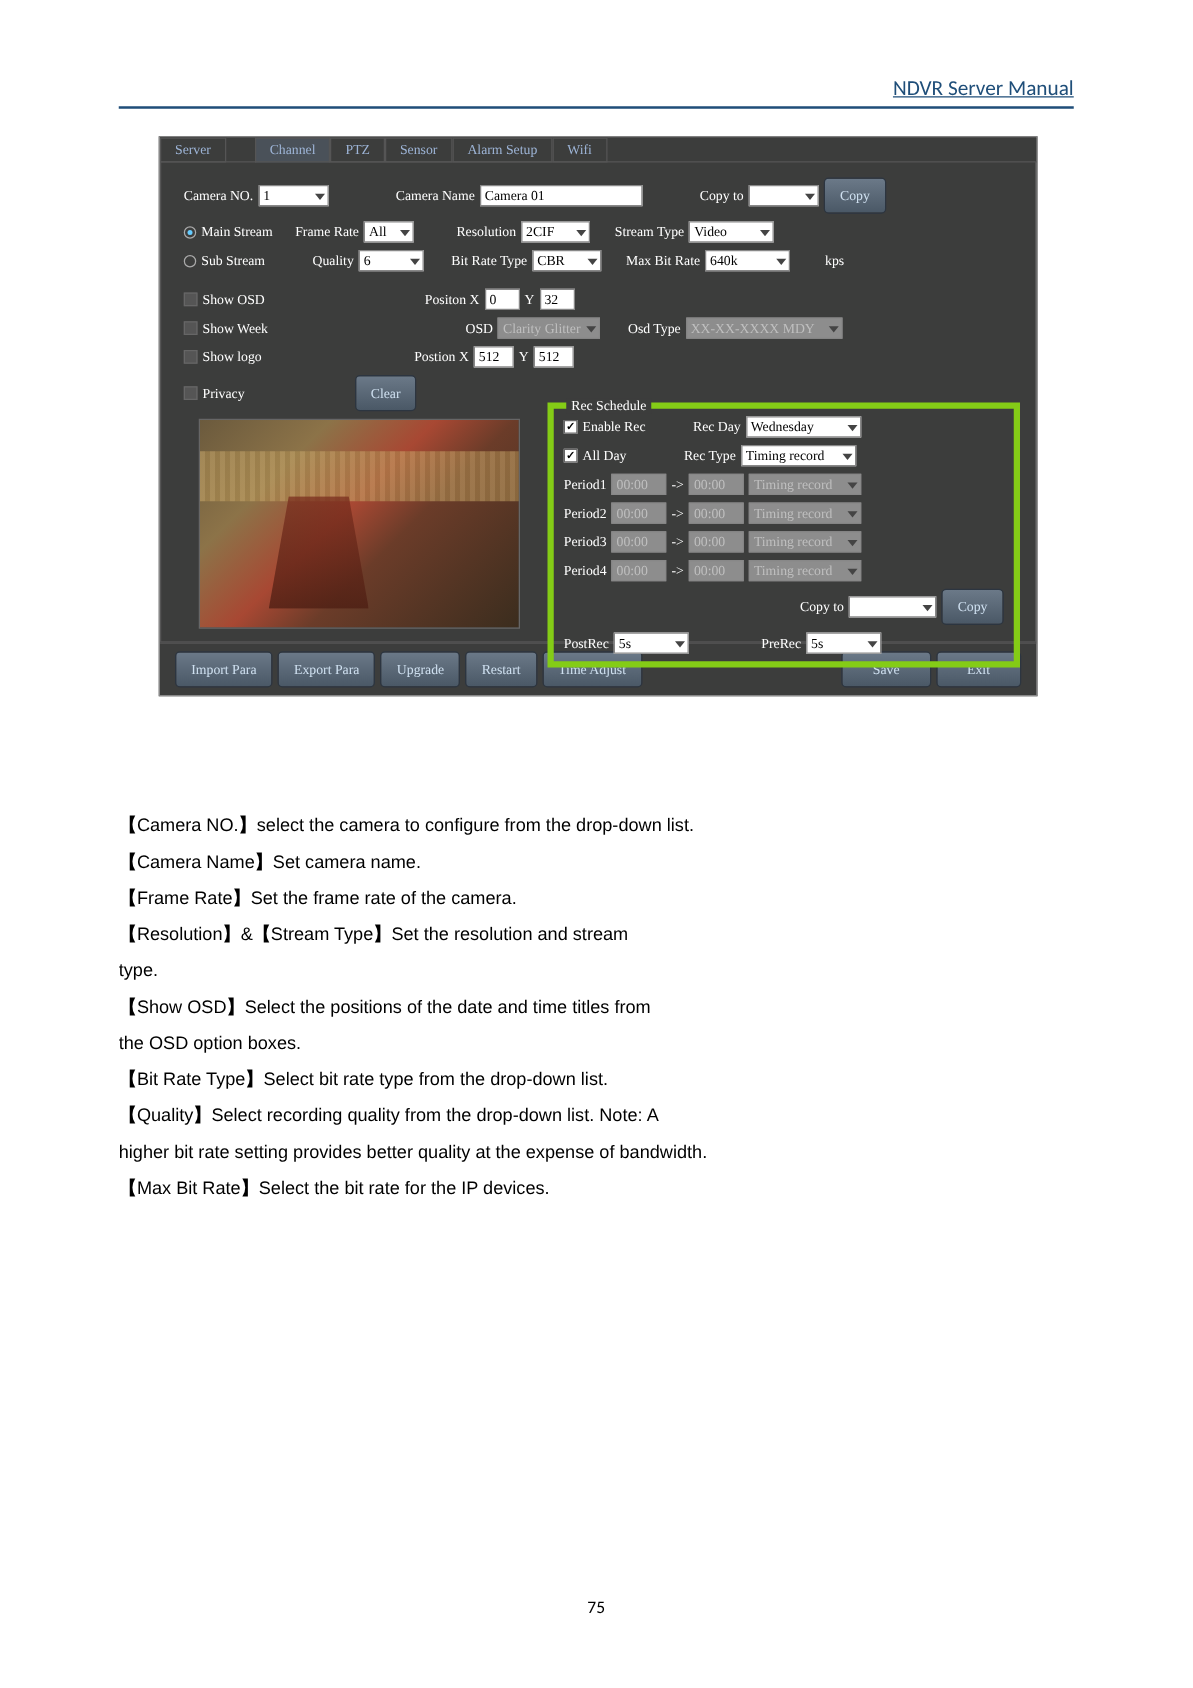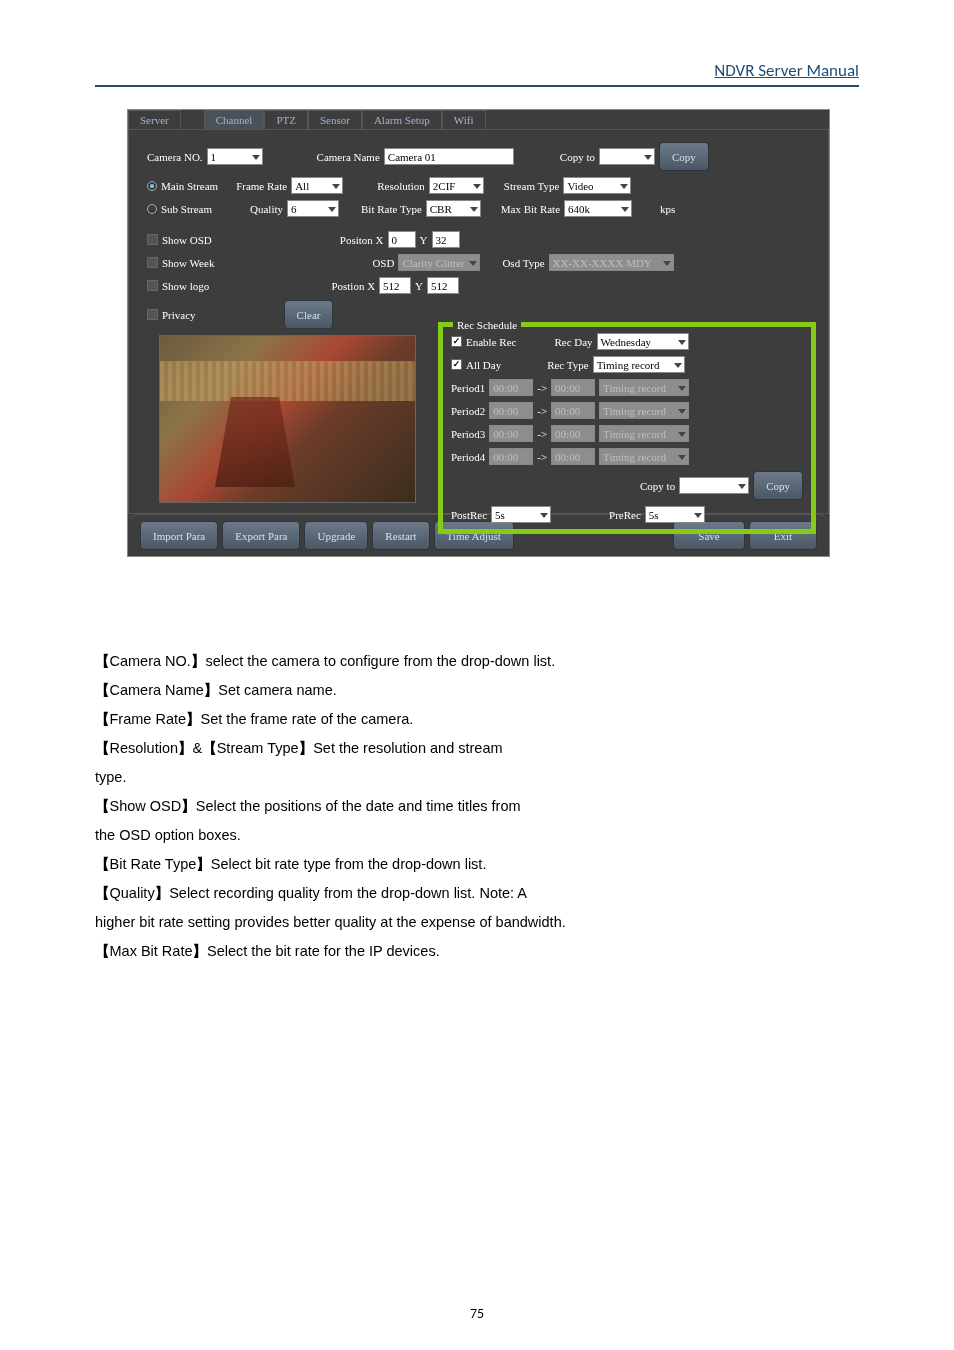--- a/index.html
+++ b/index.html
@@ -127,21 +127,20 @@
   .legend {
     position: absolute; top: -8px; left: 10px;
     background: #3c3d3c; padding: 0 4px; font-size: 11px; color:#fff;
   }
   .disabled { color:#8d8d8d !important; }
   .disabled .val, .val.dis{ background:#8d8d8d; color:#bfbfbf; }
 
   .footer-btns {
     display:flex; gap:4px; padding:6px 12px;
     border-top:1px solid #555;
-    border-radius:11px;
   }
   .footer-btns .gap { flex:1; }
 
   .sideblock{
     position:absolute;
     right:12px;
     top:192px;
     width:378px;
   }
 
@@ -151,21 +150,21 @@
     font-size: 14.5px;
     color: #000;
     line-height: 2;
     margin-top: 90px;
   }
   .body-text p { margin-bottom: 0; }
   .br-label { font-weight: normal; }
   .bracket { font-family: "Lucida Sans Unicode","Arial Unicode MS",sans-serif; font-weight:bold; }
   .page-num{
     position:absolute;
-    bottom:28px;
+    bottom:56px;
     width:954px;
     left:0;
     text-align:center;
     font-size:14px;
     font-family: Calibri, Arial, sans-serif;
   }
 </style>
 </head>
 <body>
 
@@ -194,21 +193,21 @@
         <span class="lbl">Copy to</span>
         <span class="val dd" style="width:56px"></span>
         <span class="btn">Copy</span>
       </div>
 
       <div class="row">
         <span class="radio on"></span>
         <span class="lbl">Main Stream</span>
         <span style="width:10px"></span>
         <span class="lbl">Frame Rate</span>
-        <span class="val dd" style="width:52px">All</span>
+        <span class="val dd" style="width:40px">All</span>
         <span style="width:26px"></span>
         <span class="lbl">Resolution</span>
         <span class="val dd" style="width:55px">2CIF</span>
         <span style="width:12px"></span>
         <span class="lbl">Stream Type</span>
         <span class="val dd" style="width:68px">Video</span>
       </div>
 
       <div class="row">
         <span class="radio"></span>

